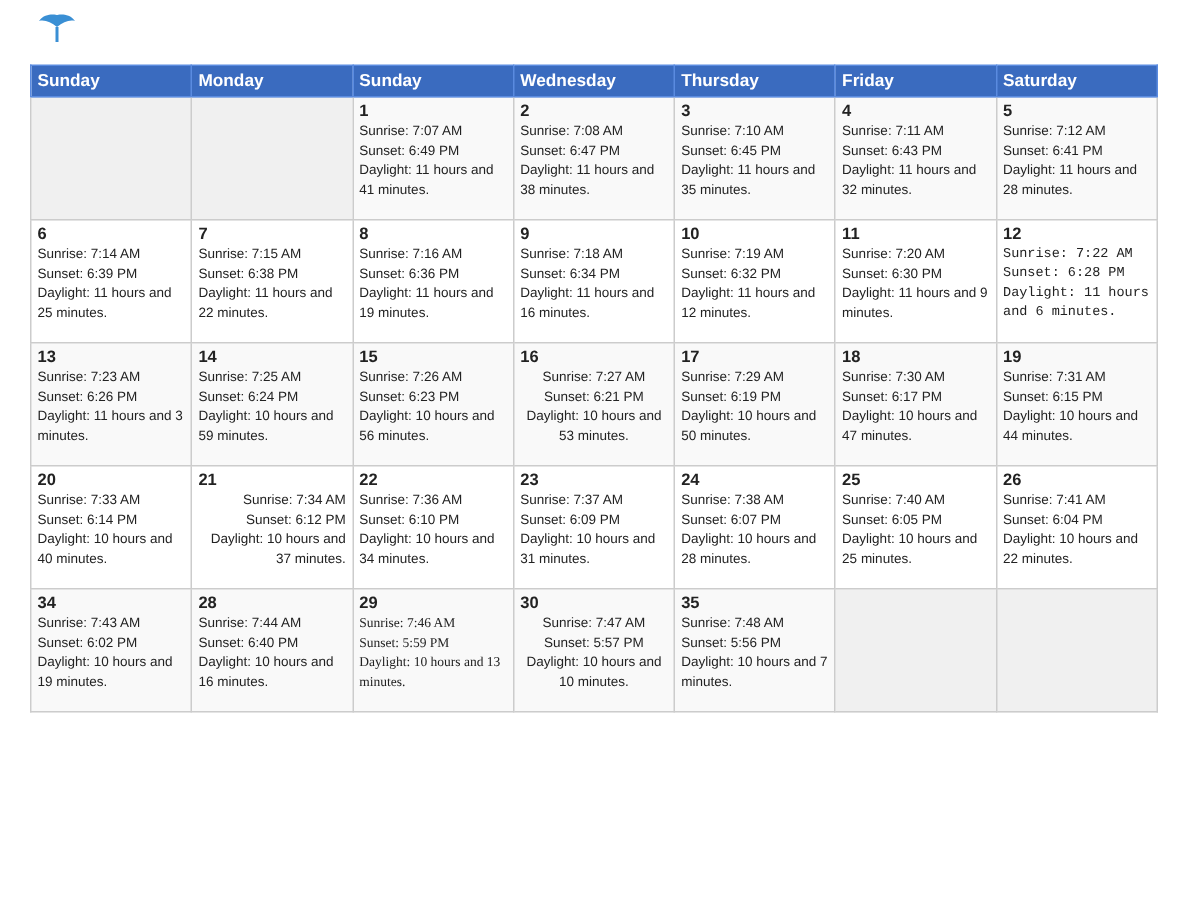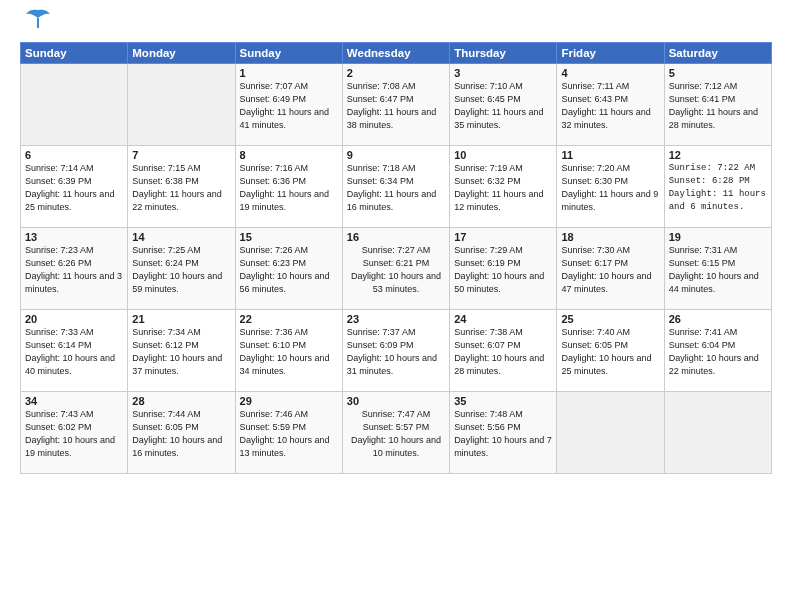--- a/index.html
+++ b/index.html
@@ -242,21 +242,21 @@
         </tr>
         <tr>
           <td>
             <span class="day-num">20</span>
             <div class="day-info" style="white-space: pre-line;">Sunrise: 7:33 AM
 Sunset: 6:14 PM
 Daylight: 10 hours and 40 minutes.</div>
           </td>
           <td>
             <span class="day-num">21</span>
-            <div class="day-info" style="white-space: pre-line;">Sunrise: 7:34 AM
+            <div class="day-info" style="white-space: pre-line; text-align: right;">Sunrise: 7:34 AM
 Sunset: 6:12 PM
 Daylight: 10 hours and 37 minutes.</div>
           </td>
           <td>
             <span class="day-num">22</span>
             <div class="day-info" style="white-space: pre-line;">Sunrise: 7:36 AM
 Sunset: 6:10 PM
 Daylight: 10 hours and 34 minutes.</div>
           </td>
           <td>
@@ -287,26 +287,26 @@
         <tr>
           <td>
             <span class="day-num">34</span>
             <div class="day-info" style="white-space: pre-line;">Sunrise: 7:43 AM
 Sunset: 6:02 PM
 Daylight: 10 hours and 19 minutes.</div>
           </td>
           <td>
             <span class="day-num">28</span>
             <div class="day-info" style="white-space: pre-line;">Sunrise: 7:44 AM
-Sunset: 6:05 PM
+Sunset: 6:40 PM
 Daylight: 10 hours and 16 minutes.</div>
           </td>
           <td>
             <span class="day-num">29</span>
-            <div class="day-info" style="white-space: pre-line;">Sunrise: 7:46 AM
+            <div class="day-info" style="white-space: pre-line; font-family: Liberation Serif, serif;">Sunrise: 7:46 AM
 Sunset: 5:59 PM
 Daylight: 10 hours and 13 minutes.</div>
           </td>
           <td>
             <span class="day-num">30</span>
             <div class="day-info" style="white-space: pre-line; text-align: center;">Sunrise: 7:47 AM
 Sunset: 5:57 PM
 Daylight: 10 hours and 10 minutes.</div>
           </td>
           <td>

